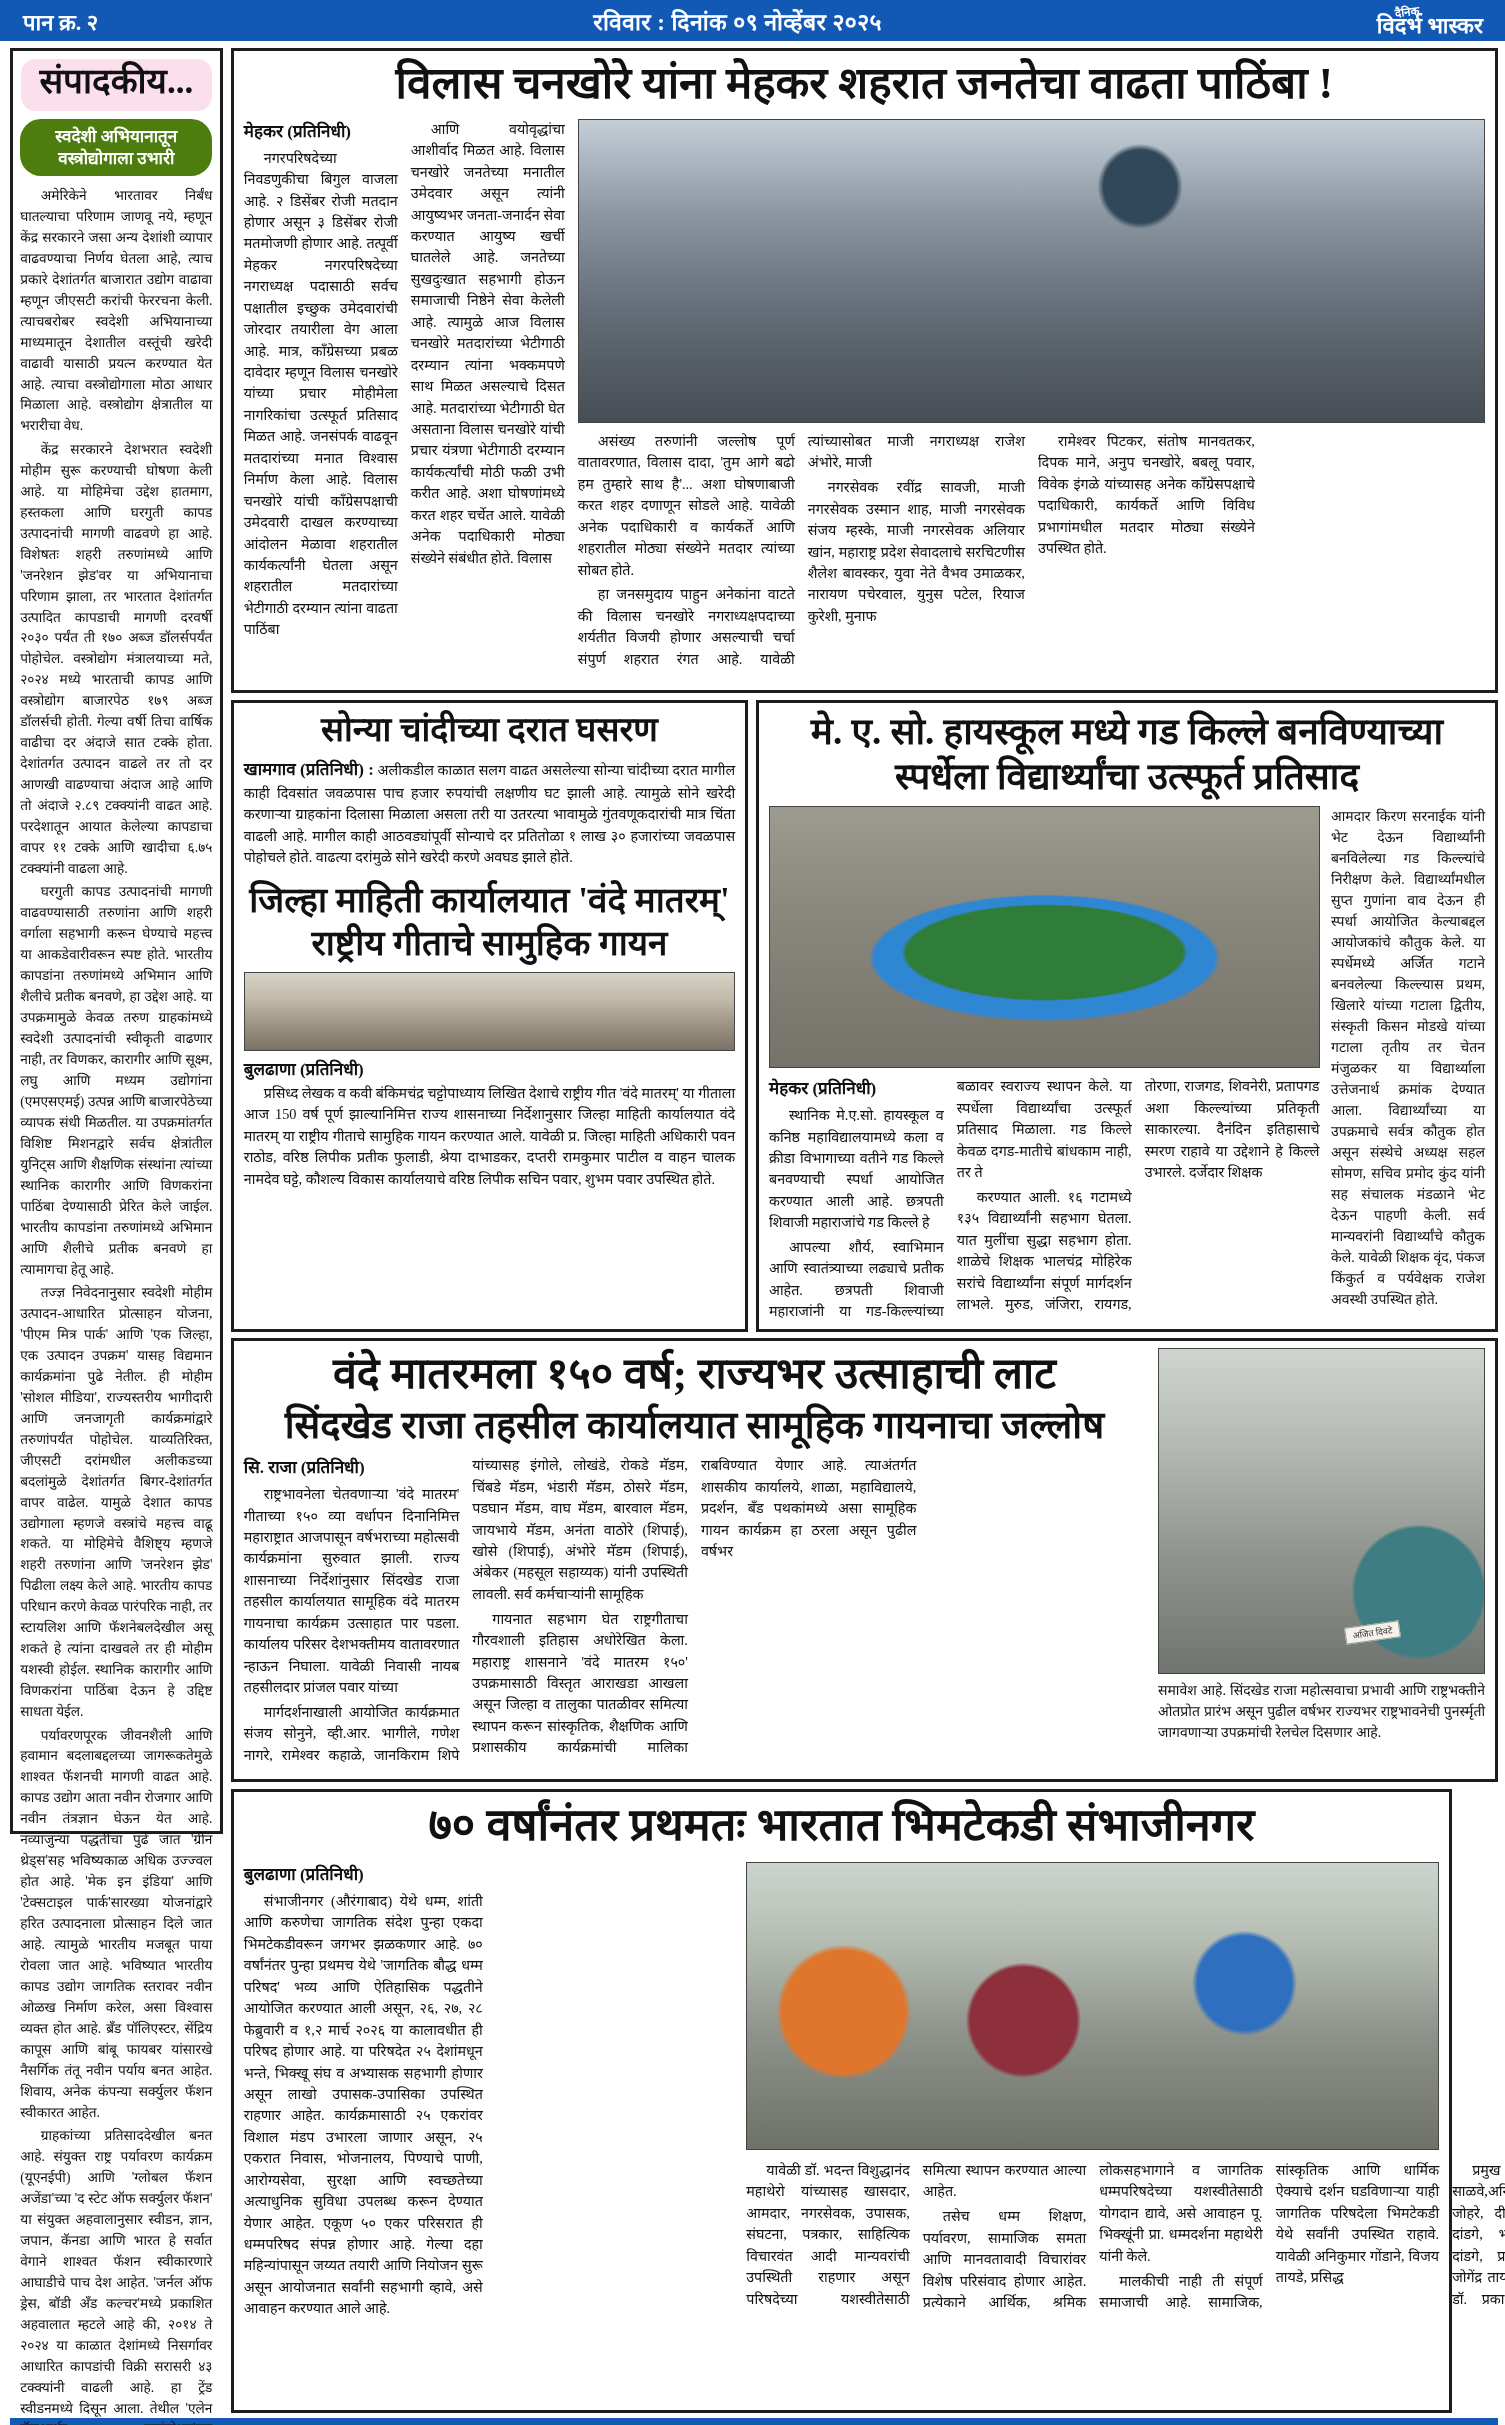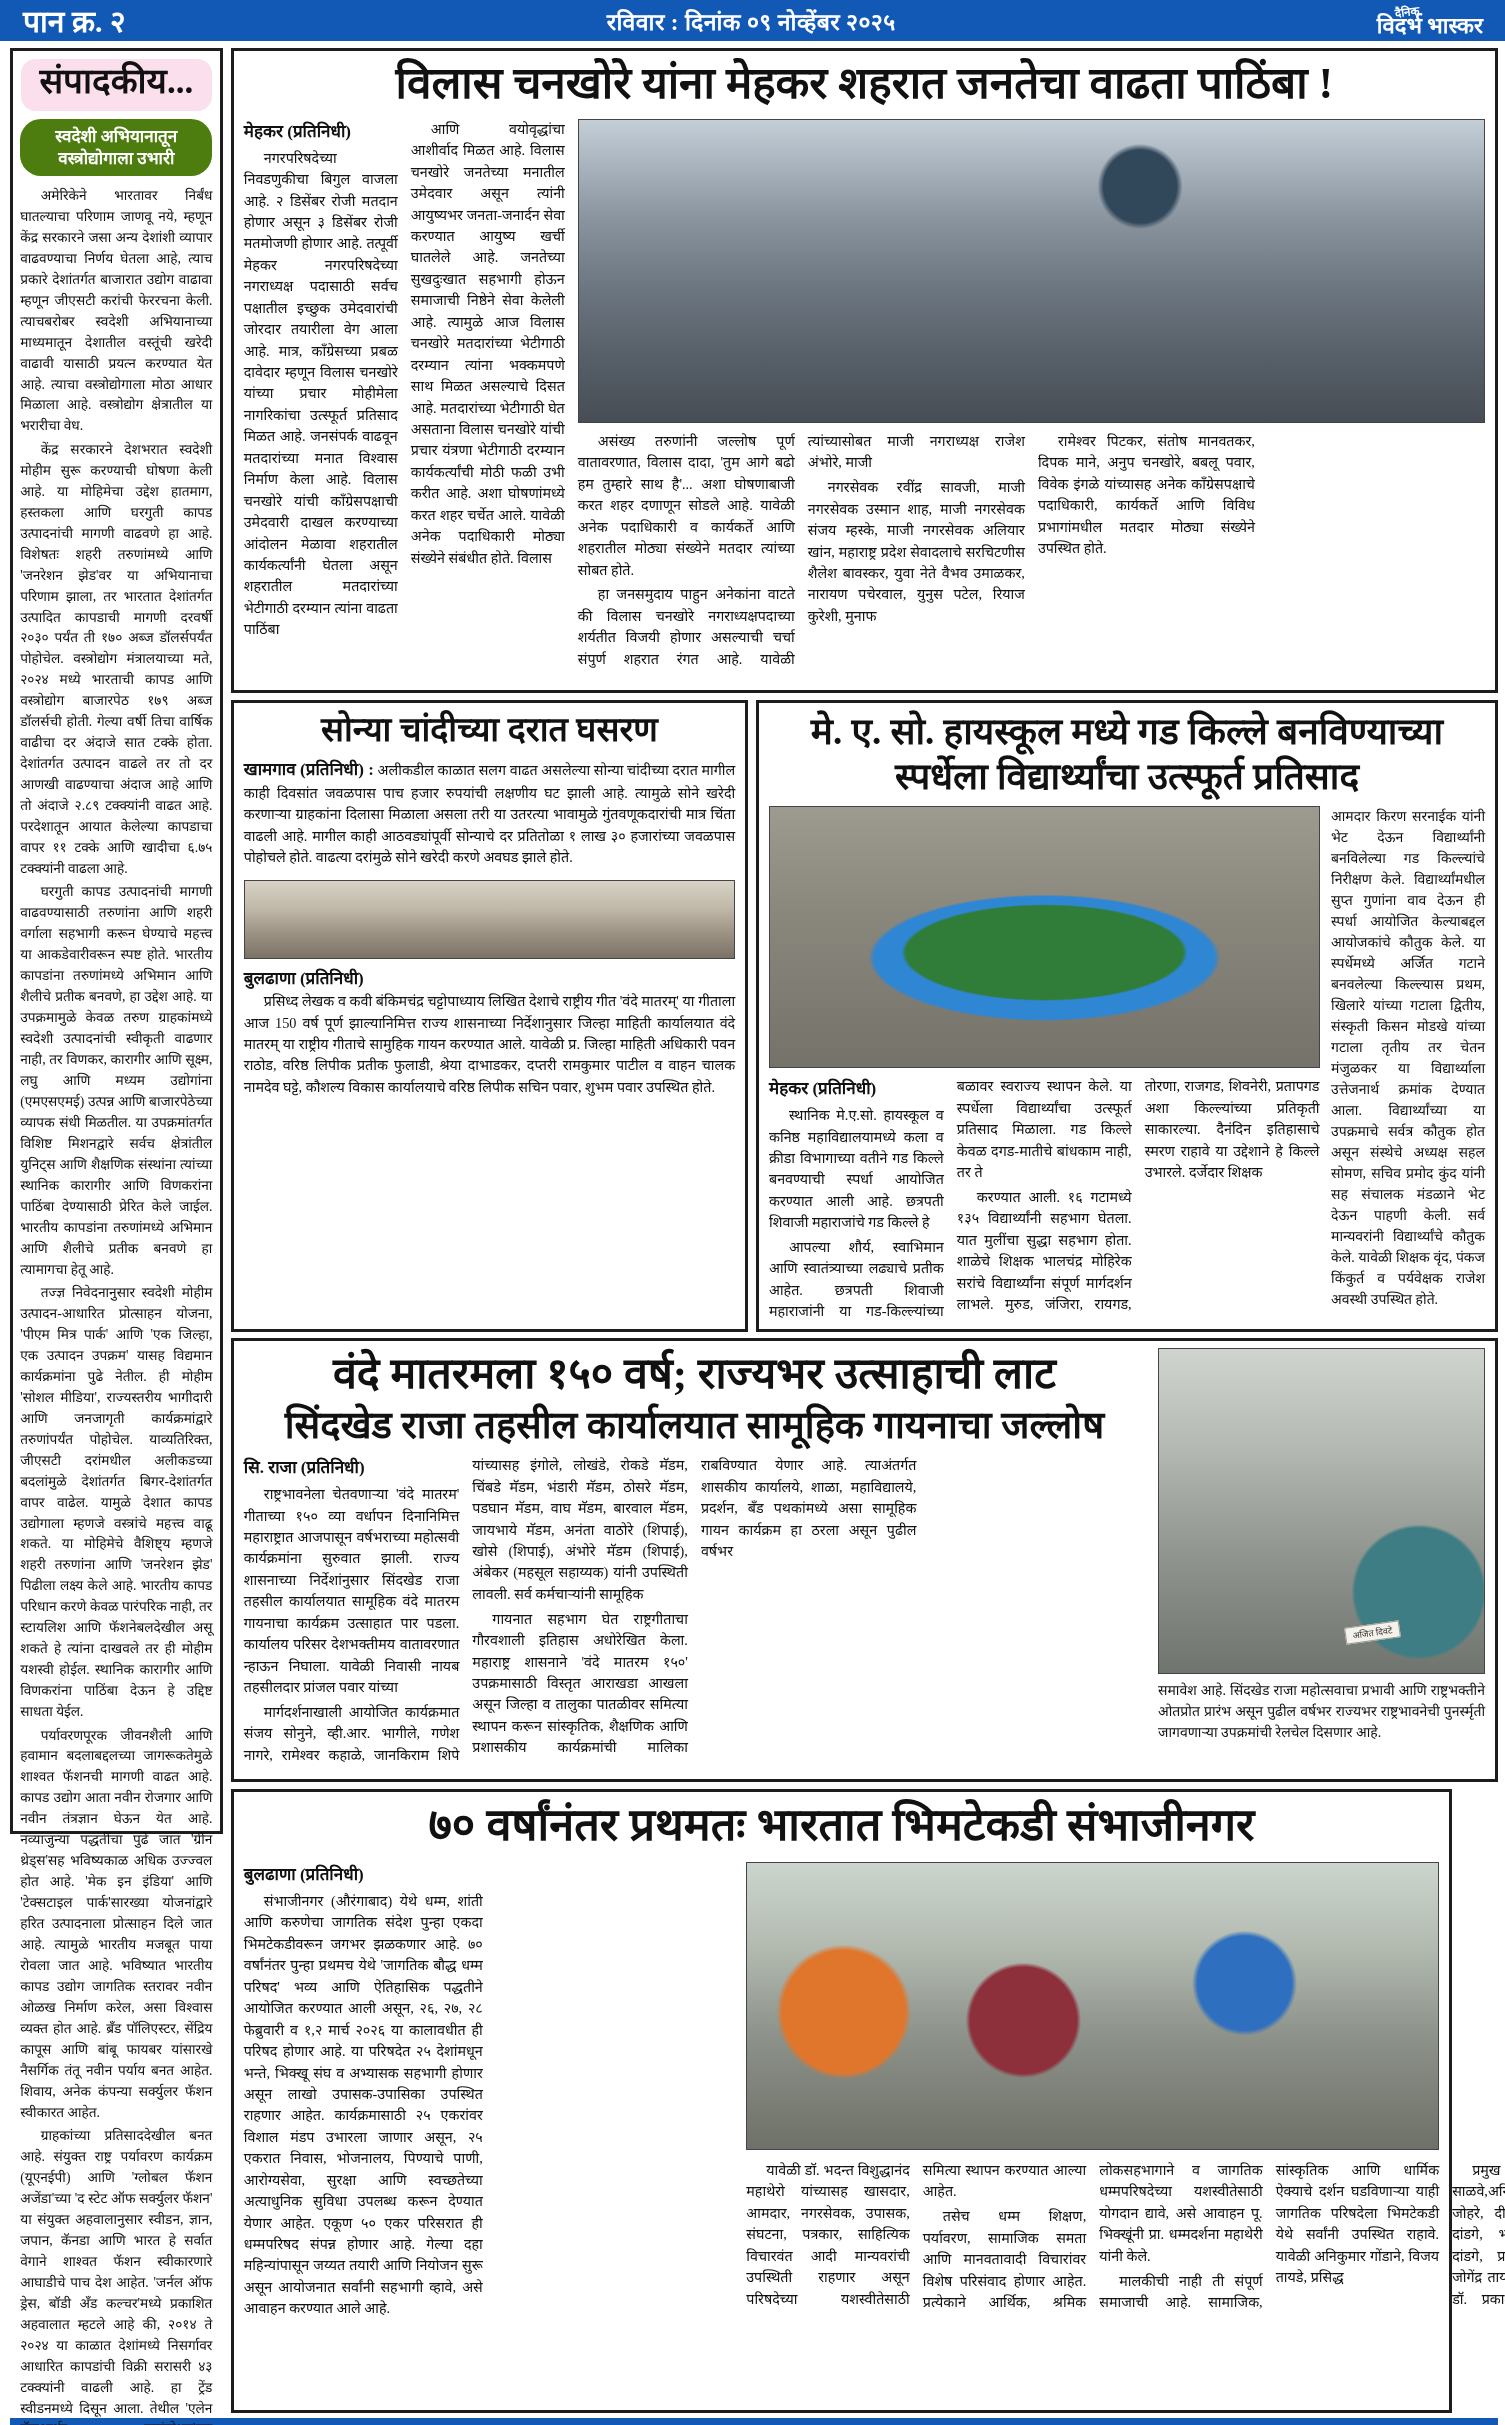--- a/index.html
+++ b/index.html
@@ -1,21 +1,21 @@
 <!DOCTYPE html>
 <html style="font-size:13px"><head>
 <meta charset="utf-8">
 <style>
   html,body{margin:0;padding:0;background:#9a9a9a;}
   .page{width:1506px;height:2426px;background:#ffffff;position:relative;overflow:hidden;
         font-family:"Liberation Serif","DejaVu Serif",serif;color:#111;box-sizing:border-box;}
   
   .topbar{height:41px;background:#1159b5;color:#fff;display:flex;align-items:center;
           justify-content:space-between;padding:0 23px;box-sizing:border-box;}
-  .topbar .pageno{font-size:30px;font-weight:700;}
+  .topbar .pageno{font-size:22px;font-weight:700;}
   .topbar .dateline{font-size:23px;font-weight:700;letter-spacing:0.4px;}
   .masthead{text-align:center;line-height:1;}
   .masthead .small{display:block;font-size:11.5px;font-weight:700;transform:rotate(-7deg) translateX(-23px);}
   .masthead .big{display:block;font-size:22px;font-weight:700;}
   
   .content{display:flex;gap:8.2px;padding:6.5px 8.2px 0 9.8px;box-sizing:border-box;}
   .box{border:3.3px solid #1d1d1d;background:#fff;box-sizing:border-box;}
   
   .editorial{flex:0 0 213px;width:213px;height:1786px;padding:8.2px 7.4px;}
   .ed-title{background:#fbdfec;border-radius:14.7px;text-align:center;font-size:35px;font-weight:700;
@@ -137,20 +137,21 @@
       </div>
 
       <div class="mid">
 
         <div class="box mid-left">
           <div>
             <div class="h-sec gold-head">सोन्या चांदीच्या दरात घसरण</div>
             <p class="gold-body"><span class="byline-inline">खामगाव (प्रतिनिधी) :</span> <span>अलीकडील काळात सलग वाढत असलेल्या सोन्या चांदीच्या दरात मागील काही दिवसांत जवळपास पाच हजार रुपयांची लक्षणीय घट झाली आहे. त्यामुळे सोने खरेदी करणाऱ्या ग्राहकांना दिलासा मिळाला असला तरी या उतरत्या भावामुळे गुंतवणूकदारांची मात्र चिंता वाढली आहे. मागील काही आठवड्यांपूर्वी सोन्याचे दर प्रतितोळा १ लाख ३० हजारांच्या जवळपास पोहोचले होते. वाढत्या दरांमुळे सोने खरेदी करणे अवघड  झाले होते.</span></p>
           </div>
           <div>
+            <div class="h-sec vo-head">जिल्हा माहिती कार्यालयात 'वंदे मातरम्' राष्ट्रीय गीताचे सामुहिक गायन</div>
             <div class="photo ph-office"></div>
             <div class="vo-body">
               <p class="byline" style="margin:0;">बुलढाणा (प्रतिनिधी)</p>
               <p style="margin:0;text-indent:1.4em;">प्रसिध्द लेखक व कवी बंकिमचंद्र चट्टोपाध्याय लिखित देशाचे राष्ट्रीय गीत 'वंदे मातरम्' या गीताला आज 150 वर्ष पूर्ण झाल्यानिमित्त राज्य शासनाच्या निर्देशानुसार जिल्हा माहिती कार्यालयात वंदे मातरम् या राष्ट्रीय गीताचे सामुहिक गायन करण्यात आले. यावेळी प्र. जिल्हा माहिती अधिकारी पवन राठोड, वरिष्ठ लिपीक प्रतीक फुलाडी, श्रेया दाभाडकर, दप्तरी रामकुमार पाटील व वाहन चालक नामदेव घट्टे, कौशल्य विकास कार्यालयाचे वरिष्ठ लिपीक सचिन पवार, शुभम पवार उपस्थित होते.</p>
             </div>
           </div>
         </div>
 
         <div class="box fort">
           <div class="h-sec fort-head">मे. ए. सो. हायस्कूल मध्ये गड किल्ले बनविण्याच्या स्पर्धेला विद्यार्थ्यांचा उत्स्फूर्त प्रतिसाद</div>

